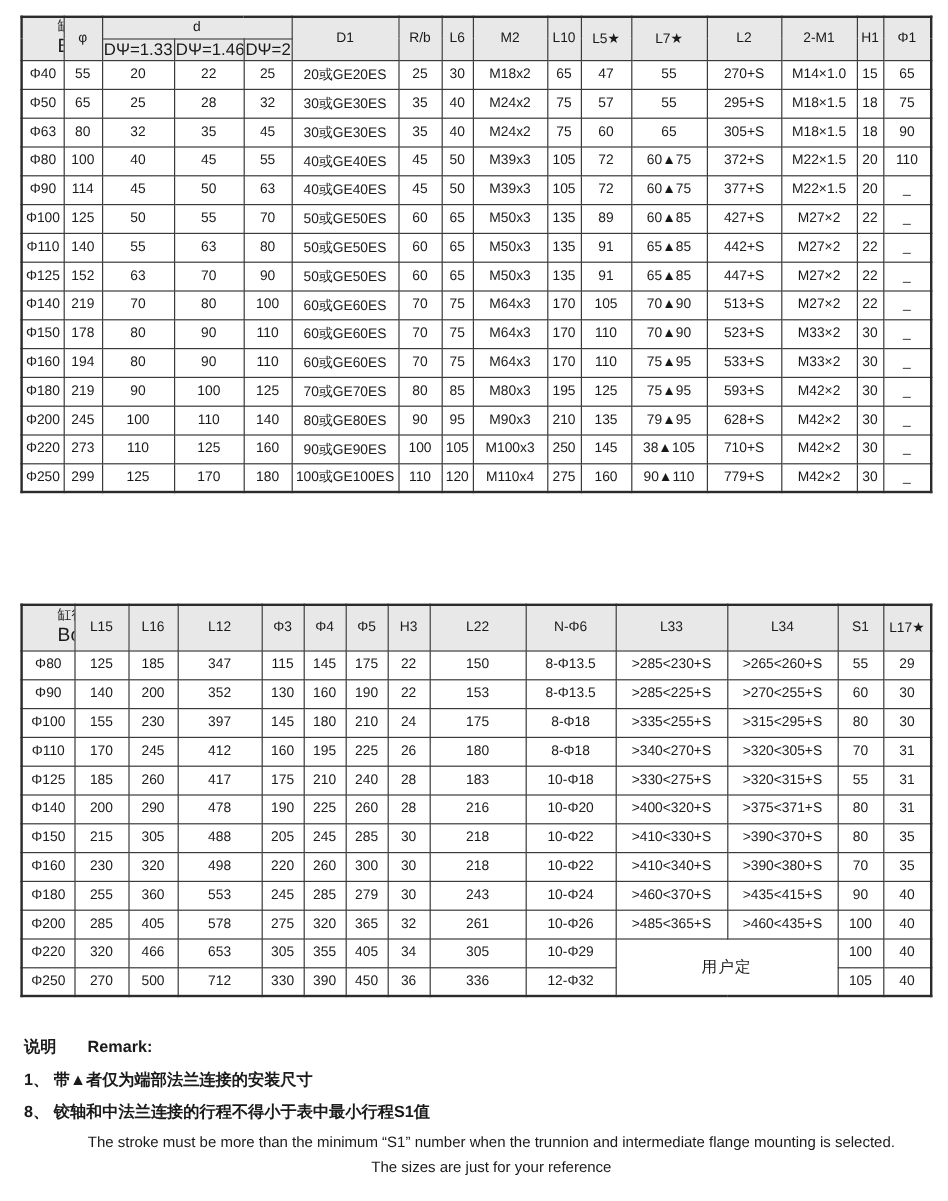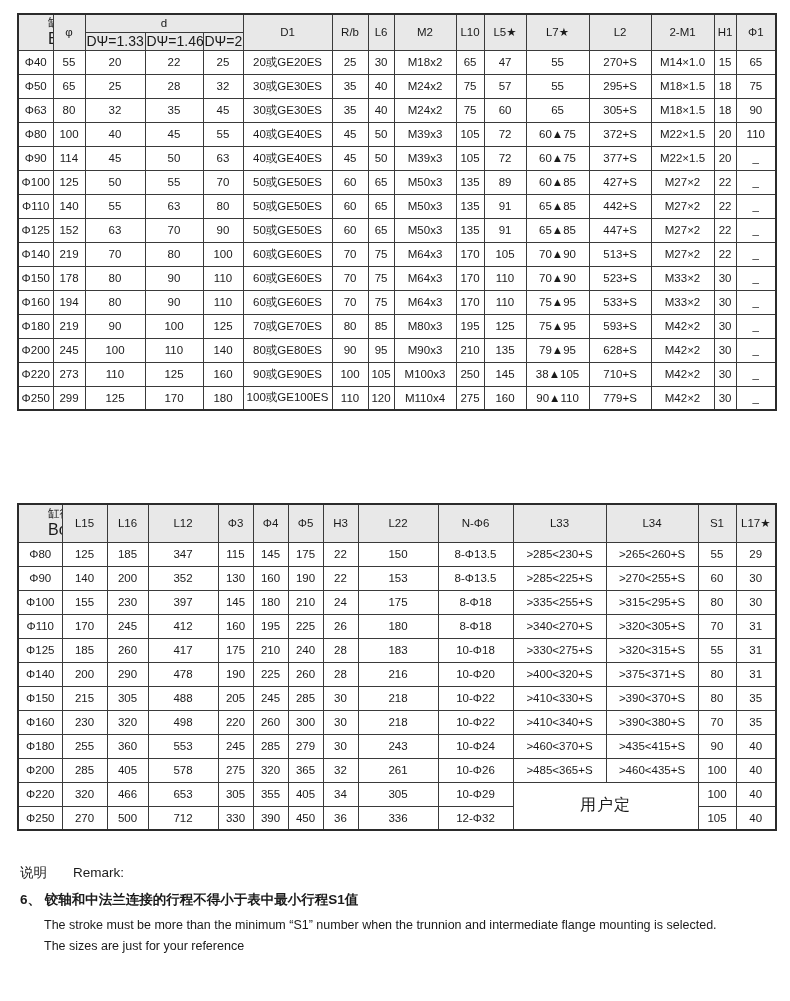--- a/index.html
+++ b/index.html
@@ -33,28 +33,28 @@
     font-weight: normal;
     height: 18px;
     font-size: 11.5px;
   }
   td { height: 24px; background: #ffffff; }
   th.two-line { height: 38px; line-height: 1.15; padding-left: 29px; }
   .sub-label { font-size: 16px; display: block; }
   th.d-sub { font-size: 14px; }
   #table1 thead tr:first-child th { height: 18px; }
   #table2 th { height: 38px; }
-  td.merged-cell { font-size: 16px; letter-spacing: 1px; text-align: center; }
+  td.merged-cell { font-size: 13px; letter-spacing: 1px; text-align: center; }
 
   .gap1 { height: 92px; }
   .remarks { margin-top: 33px; padding-left: 3px; }
-  .remarks .r-title { font-size: 13.5px; font-weight: normal; margin-bottom: 9px; }
+  .remarks .r-title { font-size: 13.5px; font-weight: bold; margin-bottom: 9px; }
   .remarks .r-title .en { margin-left: 26px; }
   .remarks .r-item { font-size: 13.5px; font-weight: bold; margin-bottom: 9px; }
-  .remarks .r-en { font-size: 12.5px; font-weight: normal; margin: 7px 0 7px 24px; }
+  .remarks .r-en { font-size: 12.5px; font-weight: normal; margin: 7px 0 7px 24px; text-align: center; }
 </style>
 </head>
 <body>
 
 <div class="page">
 
   <table id="table1">
     <colgroup>
       <col style="width:35px">
         <col style="width:32px">
@@ -597,18 +597,19 @@
           <td>105</td>
           <td>40</td>
         </tr>
       </tbody>
   </table>
 
   <div class="remarks">
     <div class="r-title">
       <span>说明</span><span class="en">Remark:</span>
     </div>
-    <div class="r-item">6、 铰轴和中法兰连接的行程不得小于表中最小行程S1值</div>
+    <div class="r-item">1、 带▲者仅为端部法兰连接的安装尺寸</div>
+    <div class="r-item">8、 铰轴和中法兰连接的行程不得小于表中最小行程S1值</div>
     <div class="r-en">The stroke must be more than the minimum “S1” number when the  trunnion and intermediate flange mounting is selected.</div>
     <div class="r-en">The sizes are just for your reference</div>
   </div>
 
 </div>
 
 </body></html>

